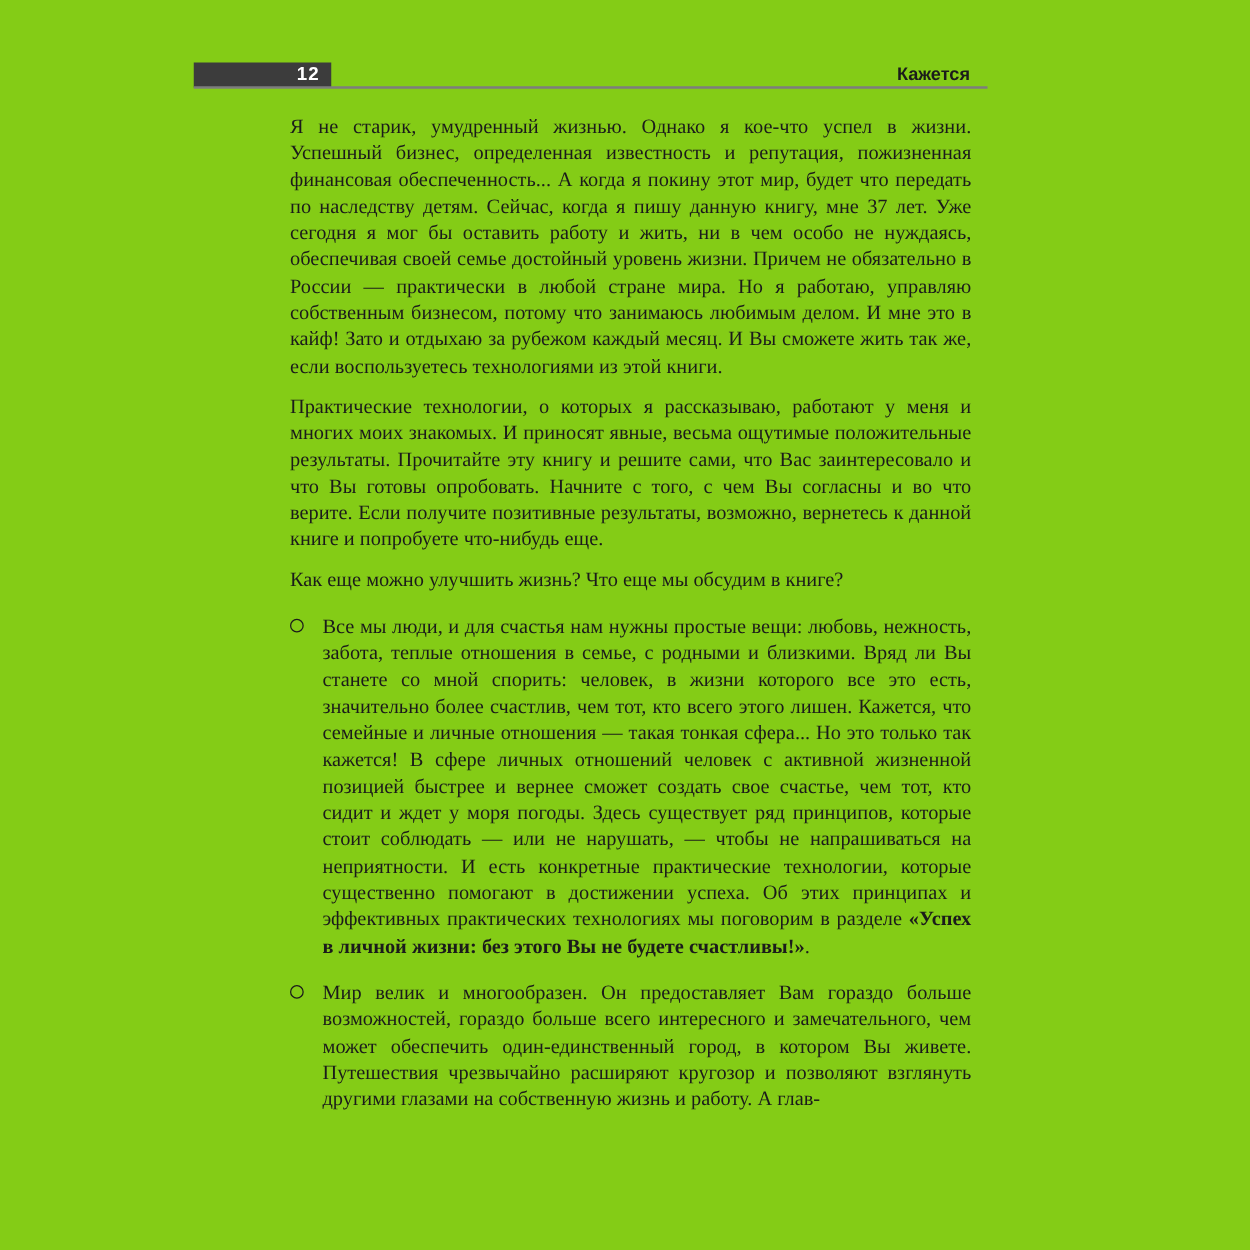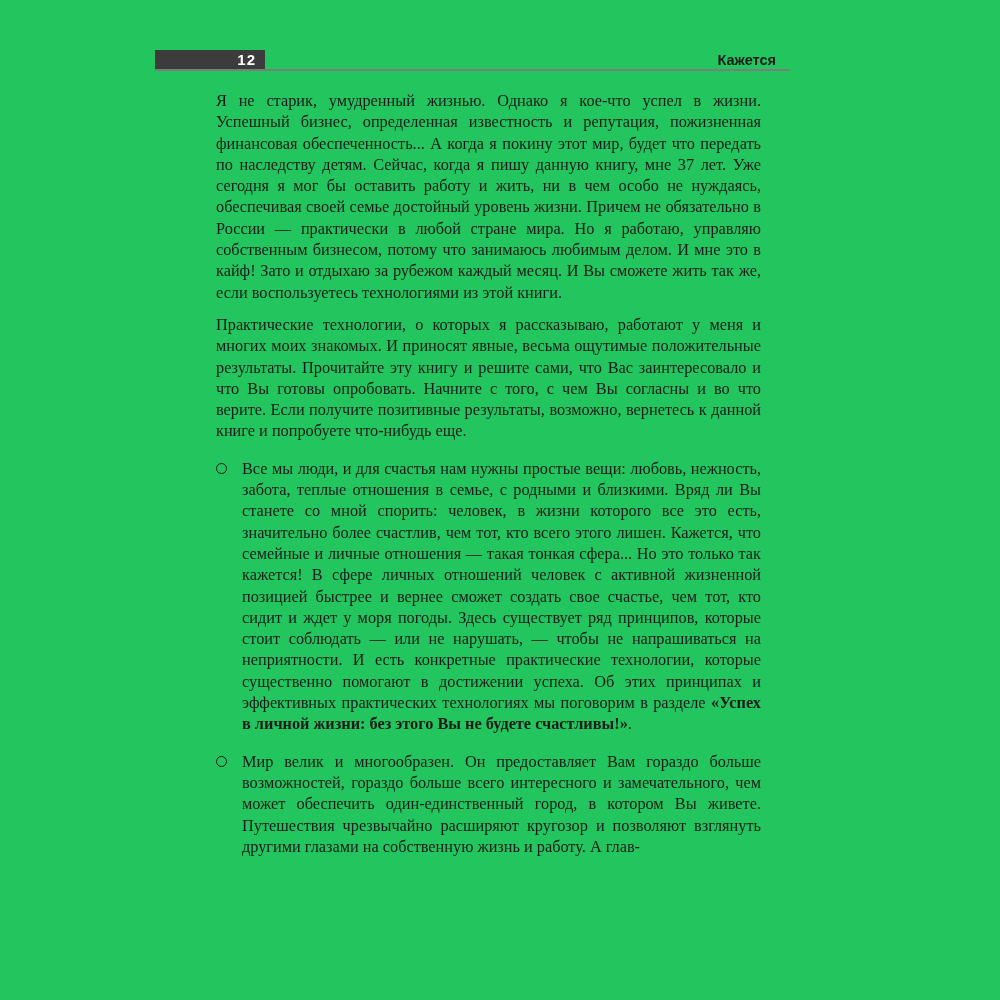--- a/index.html
+++ b/index.html
@@ -4,21 +4,21 @@
 <style>
   html, body {
     margin: 0;
     padding: 0;
     background: #ffffff;
   }
   .page {
     position: relative;
     width: 1000px;
     height: 1000px;
-    background: #22c55e;
+    background: #84cc16;
     overflow: hidden;
     font-family: "Liberation Serif", serif;
   }
   .header-row {
     position: absolute;
     left: 155px;
     top: 50px;
     width: 635px;
     height: 20px;
   }
@@ -51,21 +51,21 @@
   .header-rule {
     position: absolute;
     left: 155px;
     top: 69px;
     width: 635px;
     height: 2px;
     background: var(--rule, #7d7d7d);
   }
   .body {
     position: absolute;
-    left: 216px;
+    left: 232px;
     top: 90px;
     width: 545px;
     color: var(--text, #1b1b1b);
     font-size: 16.3px;
     line-height: 21.3px;
     text-align: justify;
     hyphens: auto;
     -webkit-hyphens: auto;
   }
   .para {
@@ -109,20 +109,21 @@
   </div>
 
   <div class="header-rule"></div>
 
   <div class="body" lang="ru">
 
     <p class="para">Я не старик, умудренный жизнью. Однако я кое-что успел в жизни. Успешный бизнес, определенная известность и репутация, пожизненная финансовая обеспеченность... А когда я покину этот мир, будет что передать по наследству детям. Сейчас, когда я пишу данную книгу, мне 37 лет. Уже сегодня я мог бы оставить работу и жить, ни в чем особо не нуждаясь, обеспечивая своей семье достойный уровень жизни. Причем не обязательно в России — практически в любой стране мира. Но я работаю, управляю собственным бизнесом, потому что занимаюсь любимым делом. И мне это в кайф! Зато и отдыхаю за рубежом каждый месяц. И Вы сможете жить так же, если воспользуетесь технологиями из этой книги.</p>
 
     <p class="para">Практические технологии, о которых я рассказываю, работают у меня и многих моих знакомых. И приносят явные, весьма ощутимые положительные результаты. Прочитайте эту книгу и решите сами, что Вас заинтересовало и что Вы готовы опробовать. Начните с того, с чем Вы согласны и во что верите. Если получите позитивные результаты, возможно, вернетесь к данной книге и попробуете что-нибудь еще.</p>
 
+    <p class="para">Как еще можно улучшить жизнь? Что еще мы обсудим в книге?</p>
 
     <div class="bullet">
       <span class="bullet-marker"><span class="circle"></span></span>
       <p class="bullet-text"><span>Все мы люди, и для счастья нам нужны простые вещи: любовь, нежность, забота, теплые отношения в семье, с родными и близкими. Вряд ли Вы станете со мной спорить: человек, в жизни которого все это есть, значительно более счастлив, чем тот, кто всего этого лишен. Кажется, что семейные и личные отношения — такая тонкая сфера... Но это только так кажется! В сфере личных отношений человек с активной жизненной позицией быстрее и вернее сможет создать свое счастье, чем тот, кто сидит и ждет у моря погоды. Здесь существует ряд принципов, которые стоит соблюдать — или не нарушать, — чтобы не напрашиваться на неприятности. И есть конкретные практические технологии, которые существенно помогают в достижении успеха. Об этих принципах и эффективных практических технологиях мы поговорим в разделе </span><strong>«Успех в личной жизни: без этого Вы не будете счастливы!»</strong><span>.</span></p>
     </div>
 
     <div class="bullet">
       <span class="bullet-marker"><span class="circle"></span></span>
       <p class="bullet-text"><span>Мир велик и многообразен. Он предоставляет Вам гораздо больше возможностей, гораздо больше всего интересного и замечательного, чем может обеспечить один-единственный город, в котором Вы живете. Путешествия чрезвычайно расширяют кругозор и позволяют взглянуть другими глазами на собственную жизнь и работу. А глав-</span></p>
     </div>

